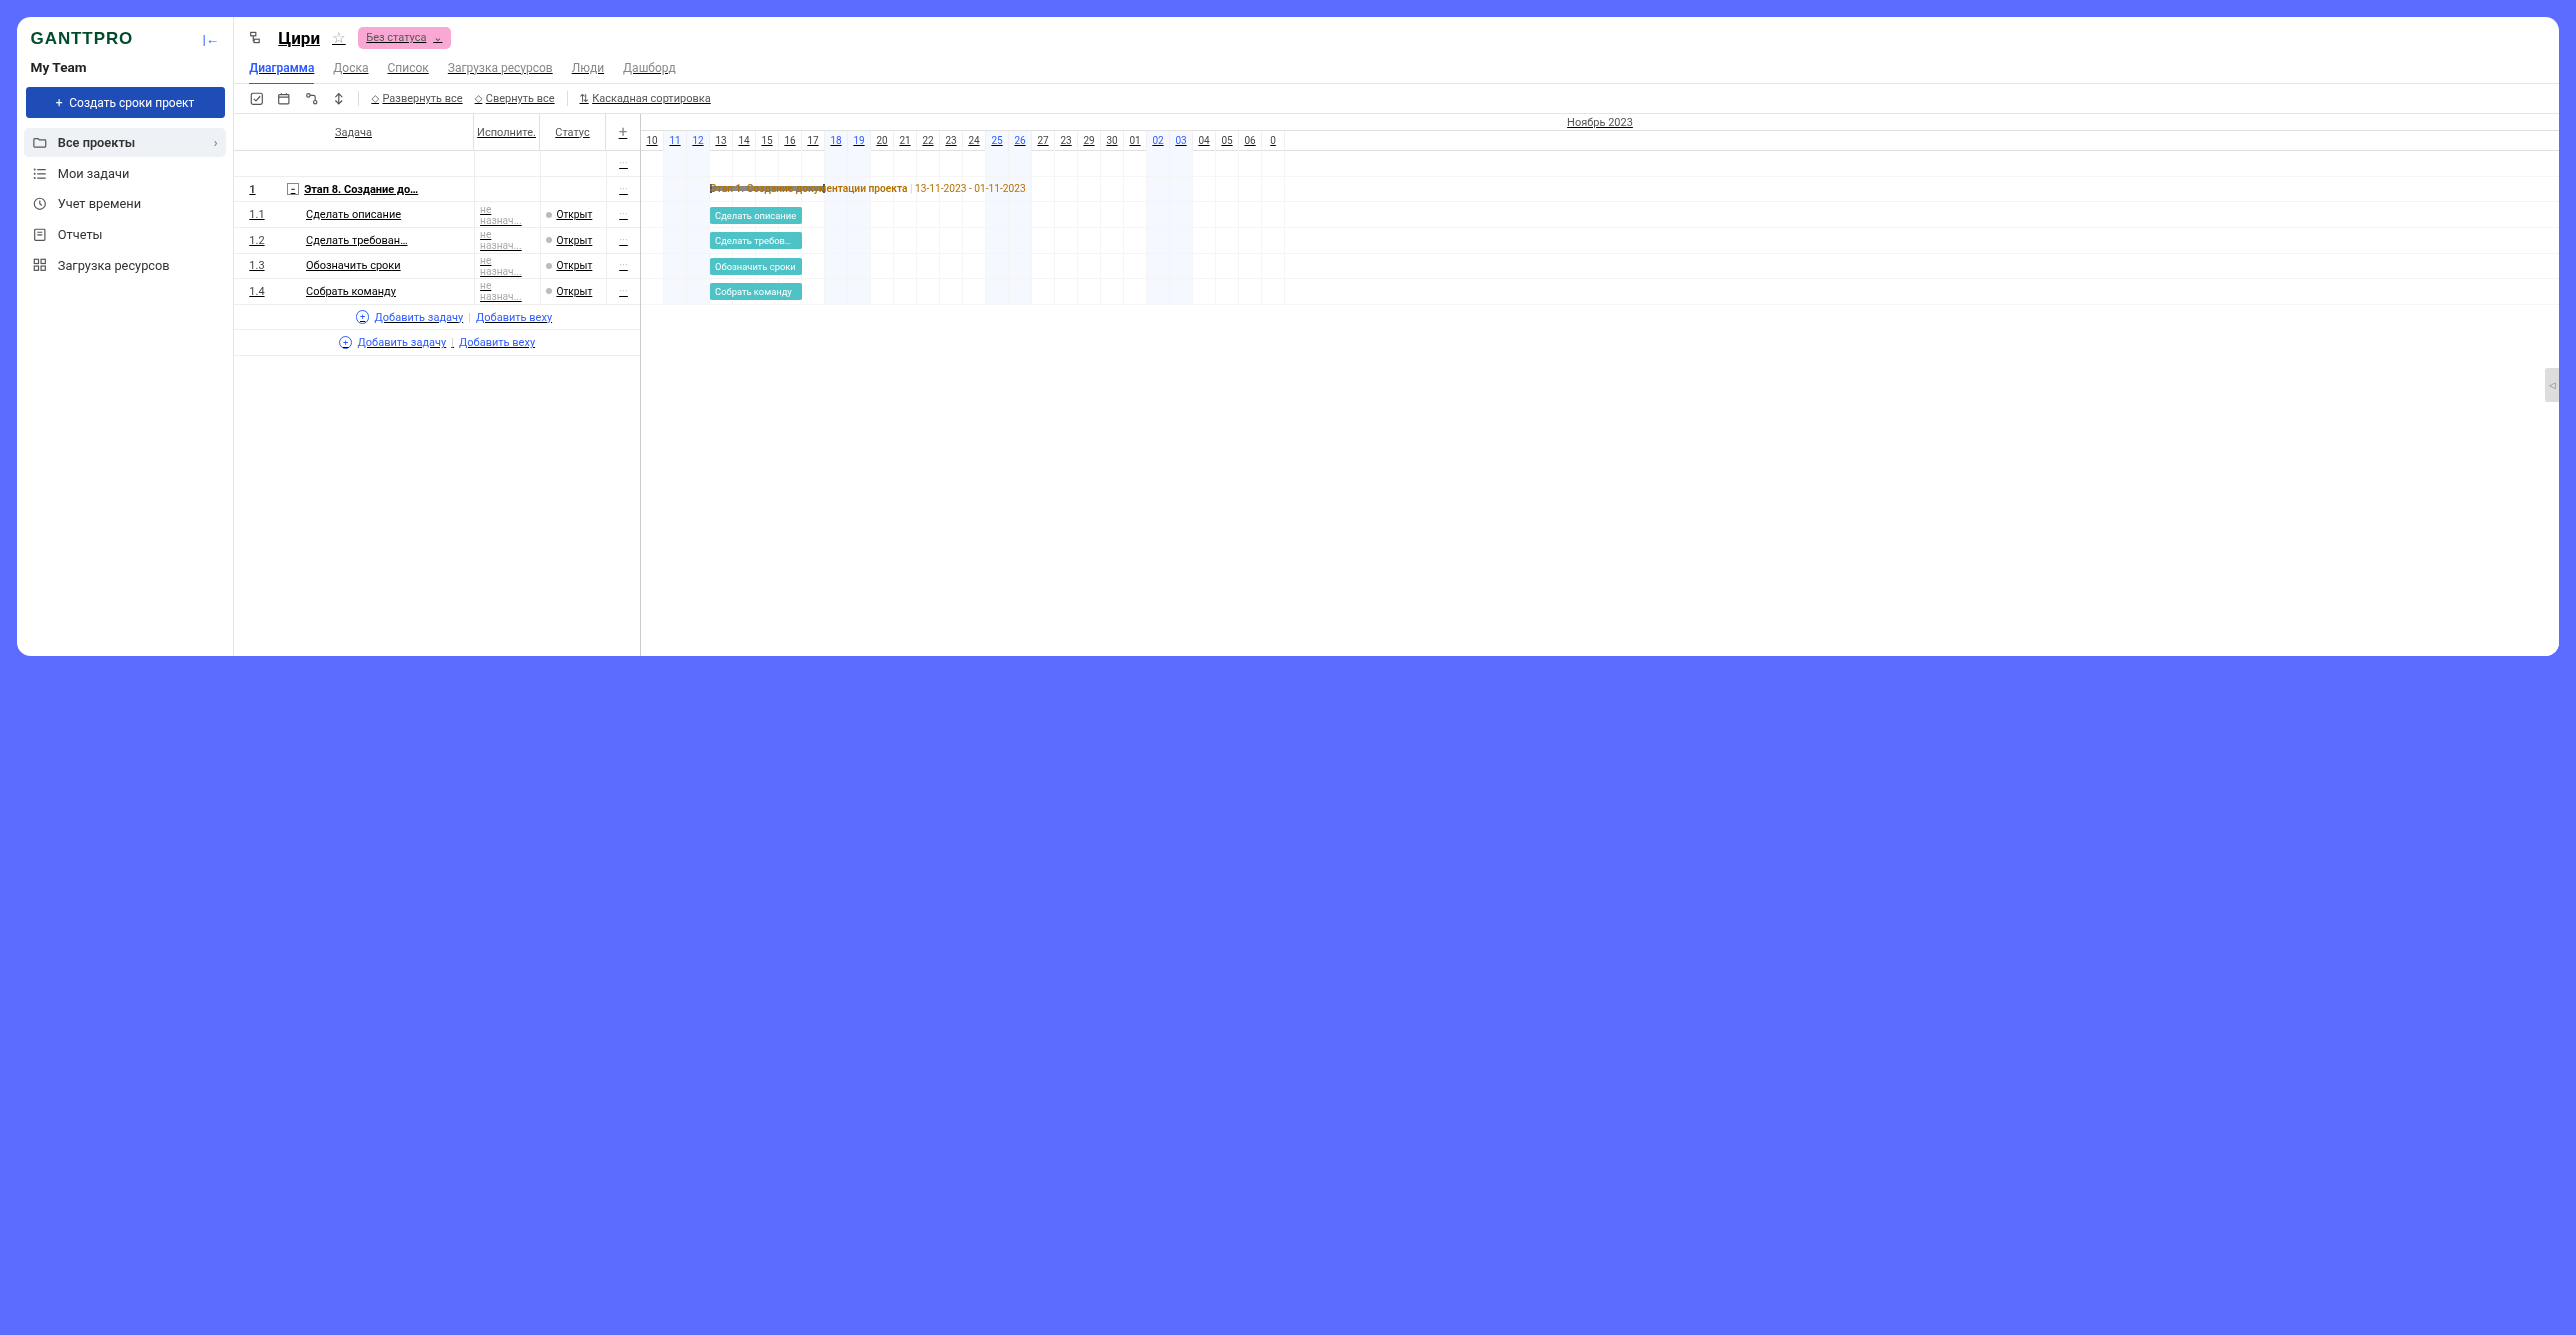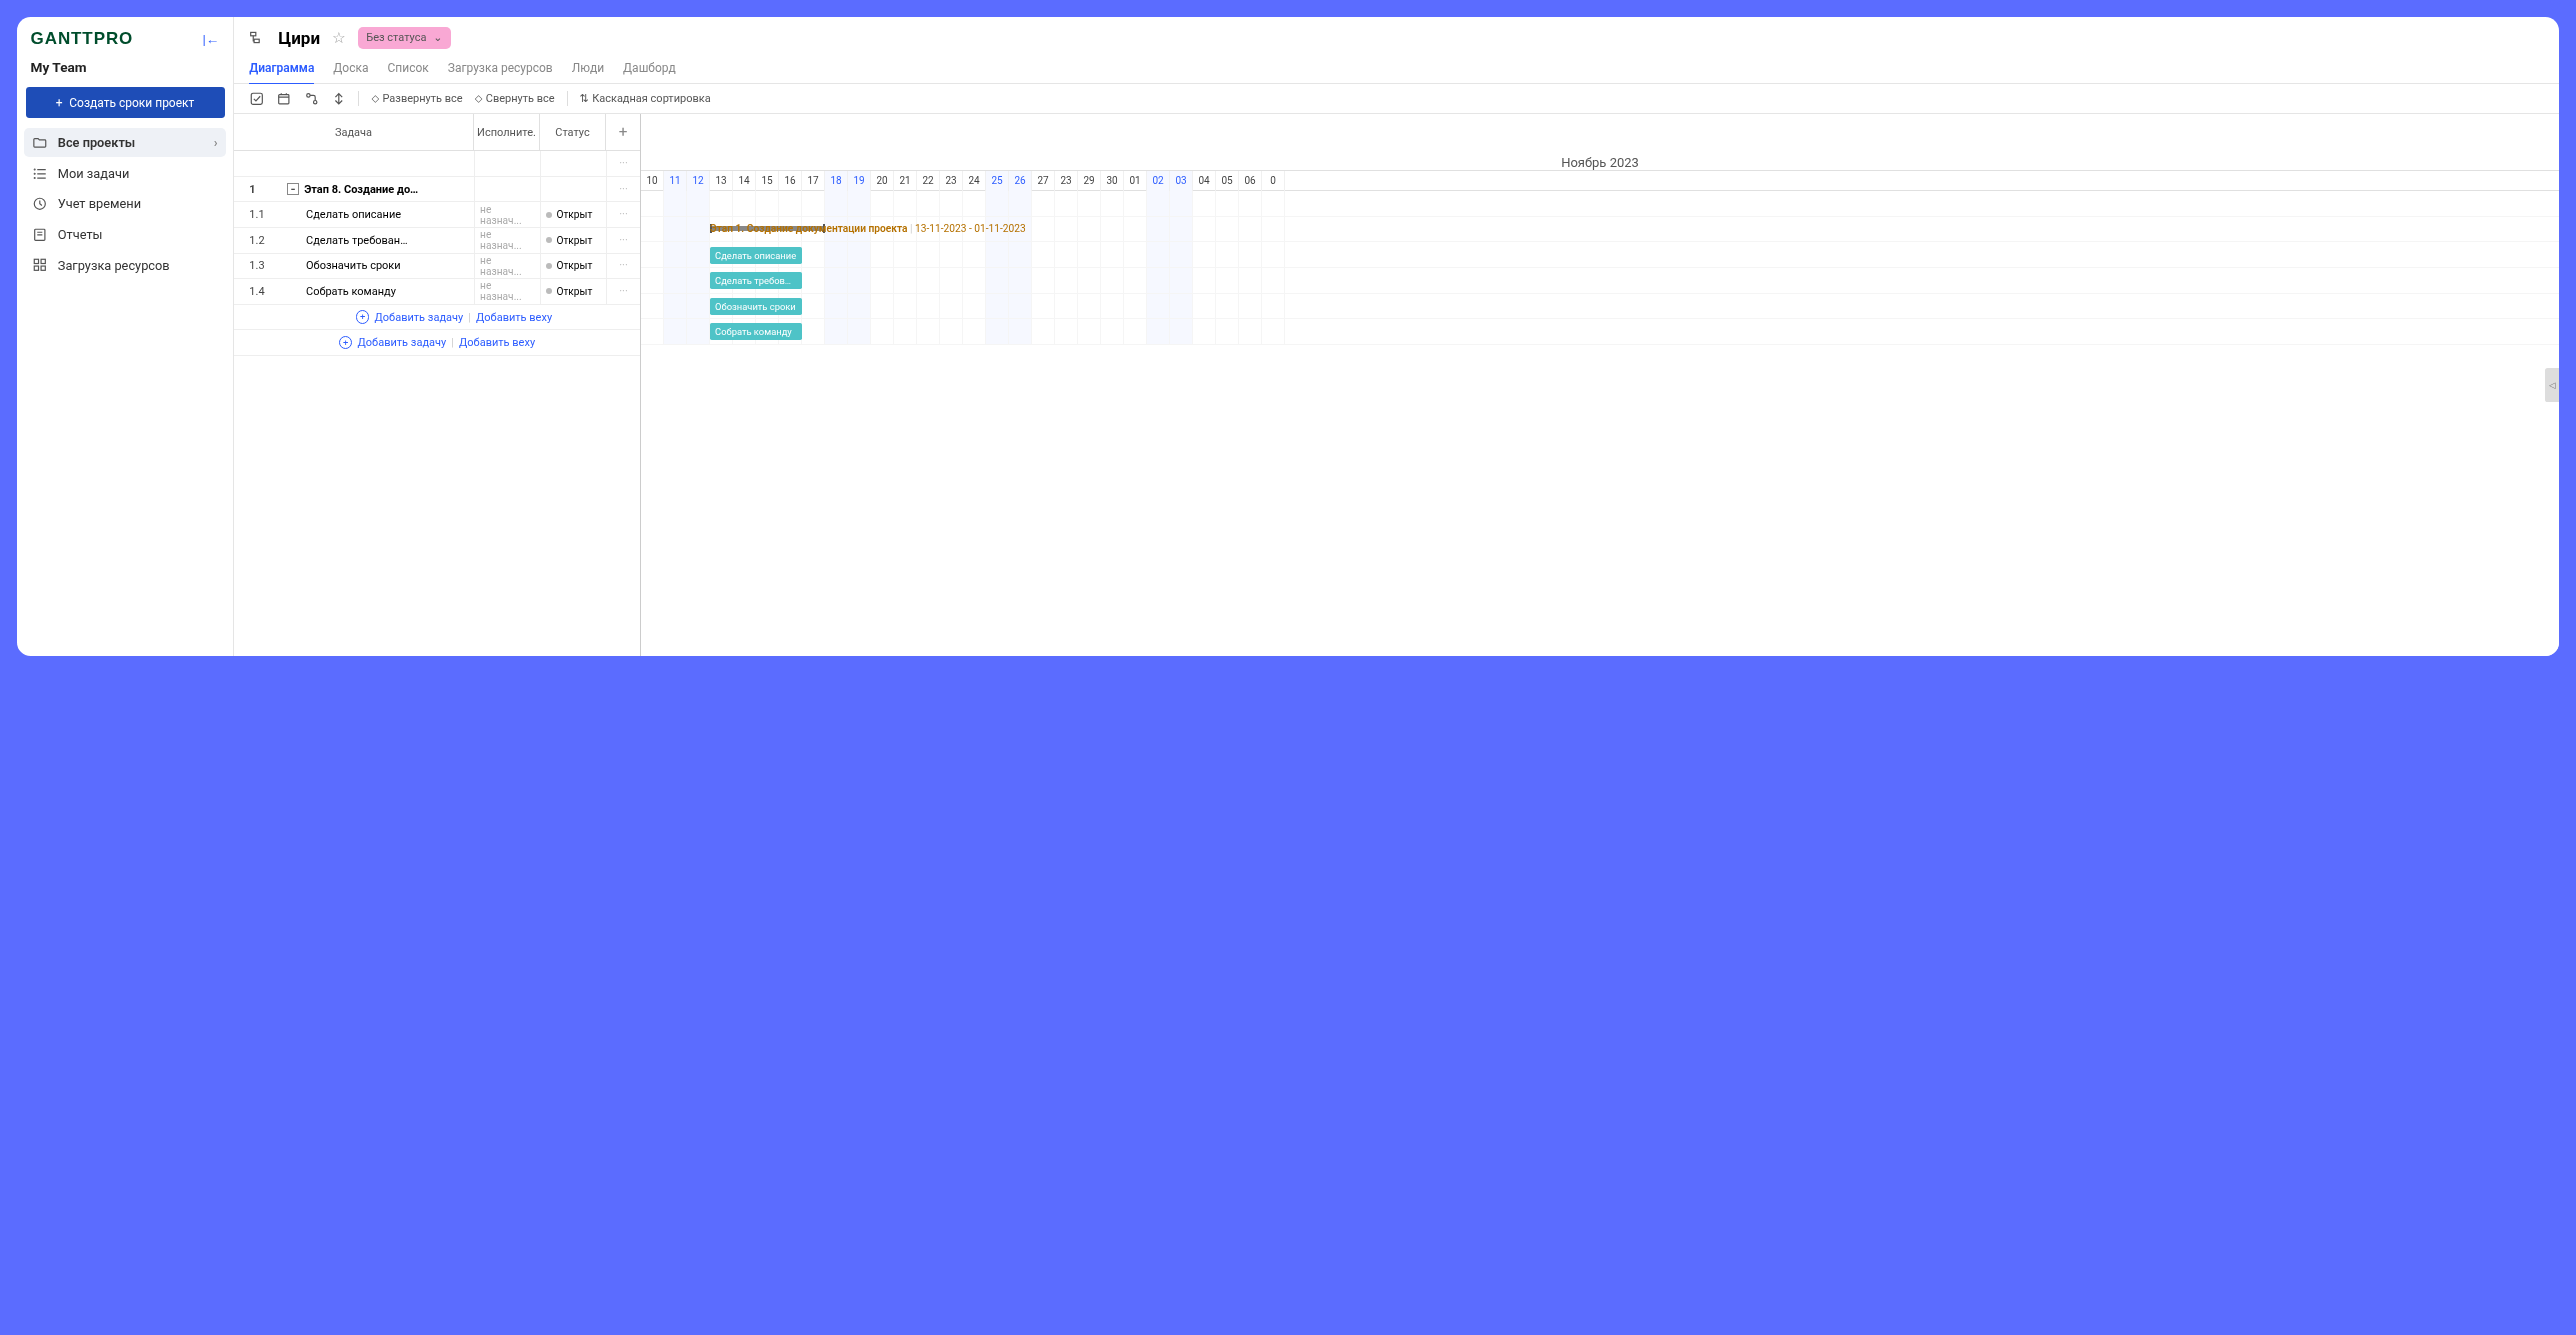--- a/index.html
+++ b/index.html
@@ -13,21 +13,21 @@
 .collapse-btn { color: #2c5cff; font-size: 13.6px; cursor: pointer; }
 .team-name { padding: 3.4px 13.6px 12px; font-weight: 700; font-size: 13.6px; color: #222; }
 .create-btn { margin: 0 8.5px 10.2px; background: #1e4db7; color: #fff; border: none; border-radius: 3.4px; padding: 8.5px 10.2px; font-size: 12px; display: flex; align-items: center; justify-content: center; gap: 6.8px; cursor: pointer; }
 .nav { display: flex; flex-direction: column; gap: 1.7px; padding: 0 6.8px; }
 .nav-item { display: flex; align-items: center; gap: 10.2px; padding: 6.8px 8.5px; border-radius: 5.1px; font-size: 12.8px; color: #333; cursor: pointer; }
 .nav-item.active { background: #eef1f6; font-weight: 600; }
 .nav-item .chev { margin-left: auto; color: #888; }
 .nav-ic { width: 15.3px; height: 15.3px; display: inline-flex; align-items: center; justify-content: center; color: #555; }
 
 
-.main { flex: 1; display: flex; flex-direction: column; overflow: hidden; }
+.main { flex: 1; display: flex; flex-direction: column; overflow: hidden; text-decoration: underline; }
 .header { display: flex; align-items: center; gap: 12px; padding: 10.2px 15.3px 6.8px; }
 .proj-icon { width: 17px; height: 17px; color: #555; }
 .proj-title { font-size: 17px; font-weight: 700; }
 .star { color: #999; font-size: 15.3px; cursor: pointer; }
 .status-chip { background: #f9a8d4; border-radius: 5px; padding: 4.3px 8.5px; font-size: 11px; color: #555; display: flex; align-items: center; gap: 6.8px; cursor: pointer; }
 
 .tabs { display: flex; gap: 19px; padding: 0 15.3px; border-bottom: 0.9px solid #e5e5e5; }
 .tab { padding: 5.1px 0 8.5px; font-size: 12px; color: #888; cursor: pointer; border-bottom: 1.7px solid transparent; margin-bottom: -0.9px; }
 .tab.active { color: #2c5cff; font-weight: 600; border-bottom-color: #2c5cff; }
 
@@ -56,21 +56,21 @@
 
 .add-row { height: 25.6px; display: flex; align-items: center; justify-content: center; gap: 5.1px; font-size: 11px; border-bottom: 0.9px solid #eee; }
 .add-row.indent { padding-left: 34px; }
 .add-link { color: #2c5cff; cursor: pointer; display: flex; align-items: center; gap: 5.1px; }
 .add-sep { color: #ccc; }
 .plus-circ { width: 13.6px; height: 13.6px; border: 1.3px solid #2c5cff; border-radius: 50%; display: inline-flex; align-items: center; justify-content: center; font-size: 9.4px; color: #2c5cff; line-height: 1; }
 
 
 .gantt { flex: 1; overflow: hidden; position: relative; background: #fff; }
 .gantt-head { height: 37px; border-bottom: 0.9px solid #e0e0e0; }
-.gantt-month { height: 17px; display: flex; align-items: center; justify-content: center; font-size: 13px; color: #555; border-bottom: 0.9px solid #e0e0e0; margin-top: 40px; }
+.gantt-month { height: 17px; display: flex; align-items: center; justify-content: center; font-size: 11px; color: #555; border-bottom: 0.9px solid #e0e0e0; }
 .gantt-days { height: 20.5px; display: flex; }
 .gday { width: 23px; text-align: center; font-size: 10px; color: #444; line-height: 20.5px; border-right: 0.9px solid #f0f0f0; flex-shrink: 0; }
 .gday.wk { color: #2c5cff; background: #f6f8ff; }
 
 .gantt-body { position: relative; }
 .gantt-bg { position: absolute; inset: 0; display: flex; }
 .gbg-col { width: 23px; border-right: 0.9px solid #f5f5f5; flex-shrink: 0; }
 .gbg-col.wk { background: #f6f8ff; }
 
 .grow { height: 25.6px; position: relative; border-bottom: 0.9px solid #f5f5f5; }

